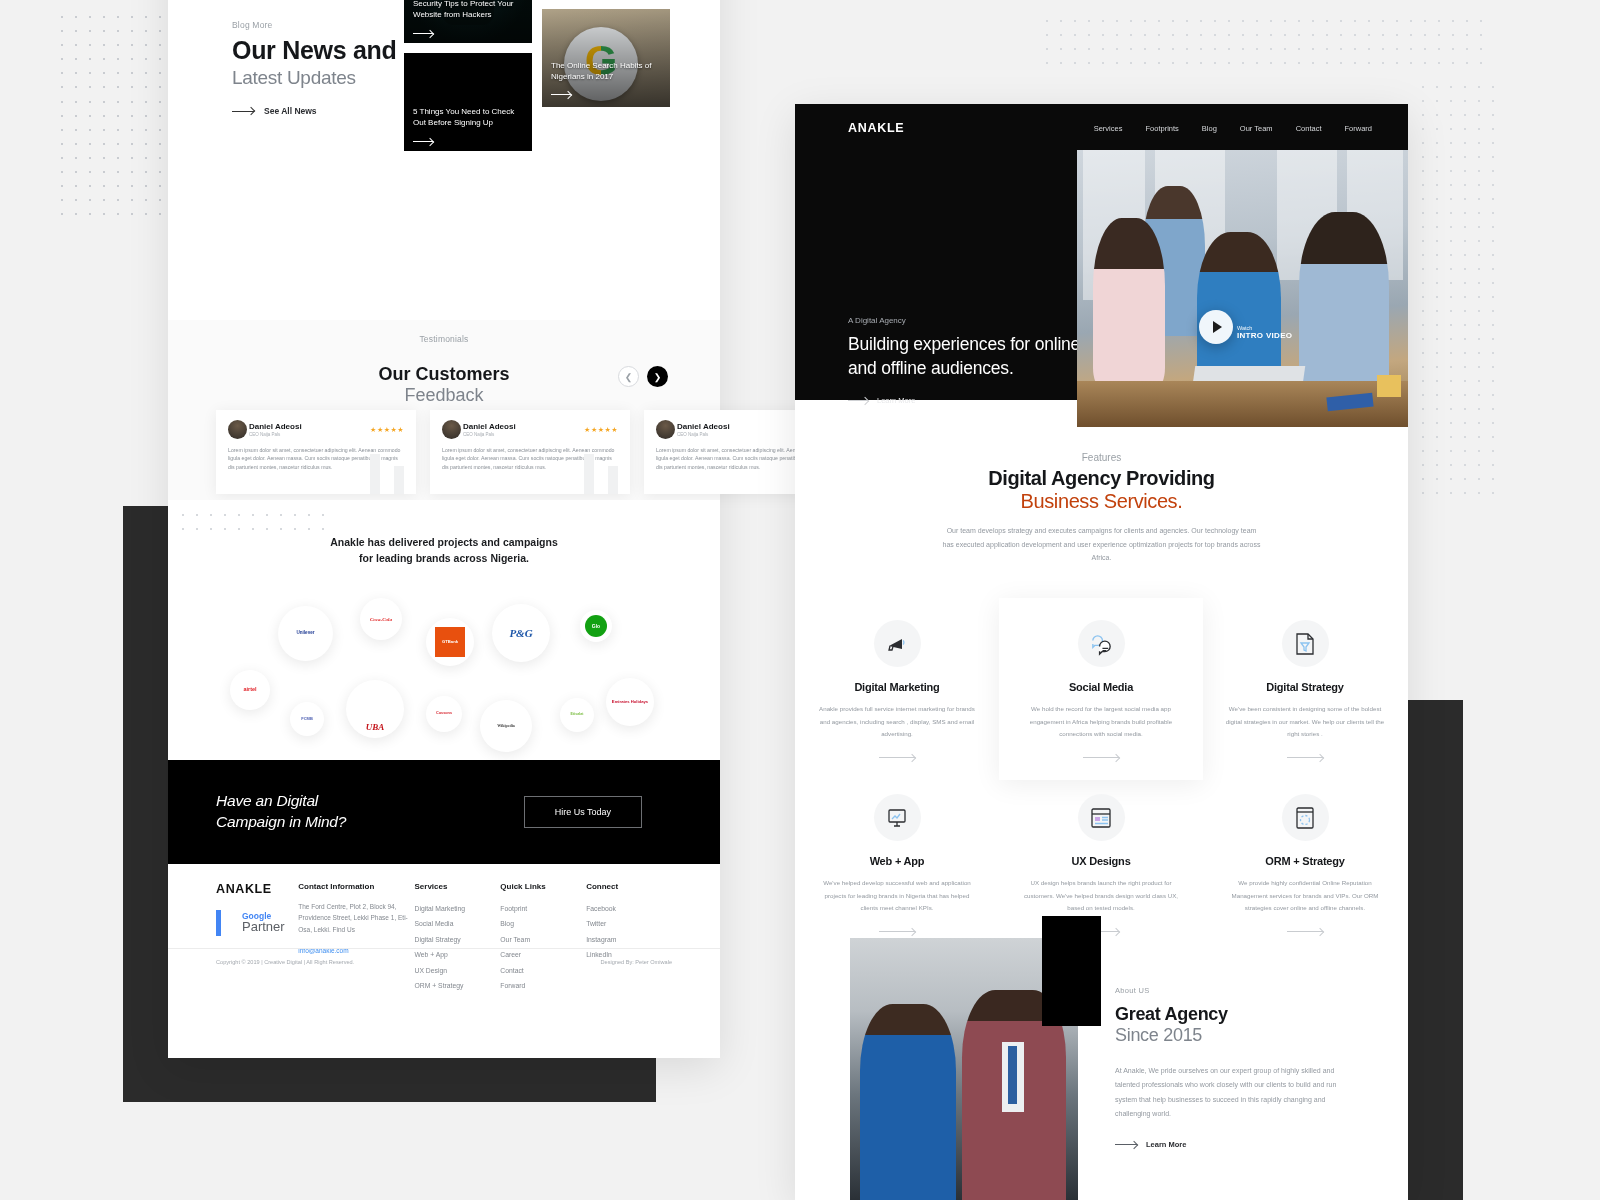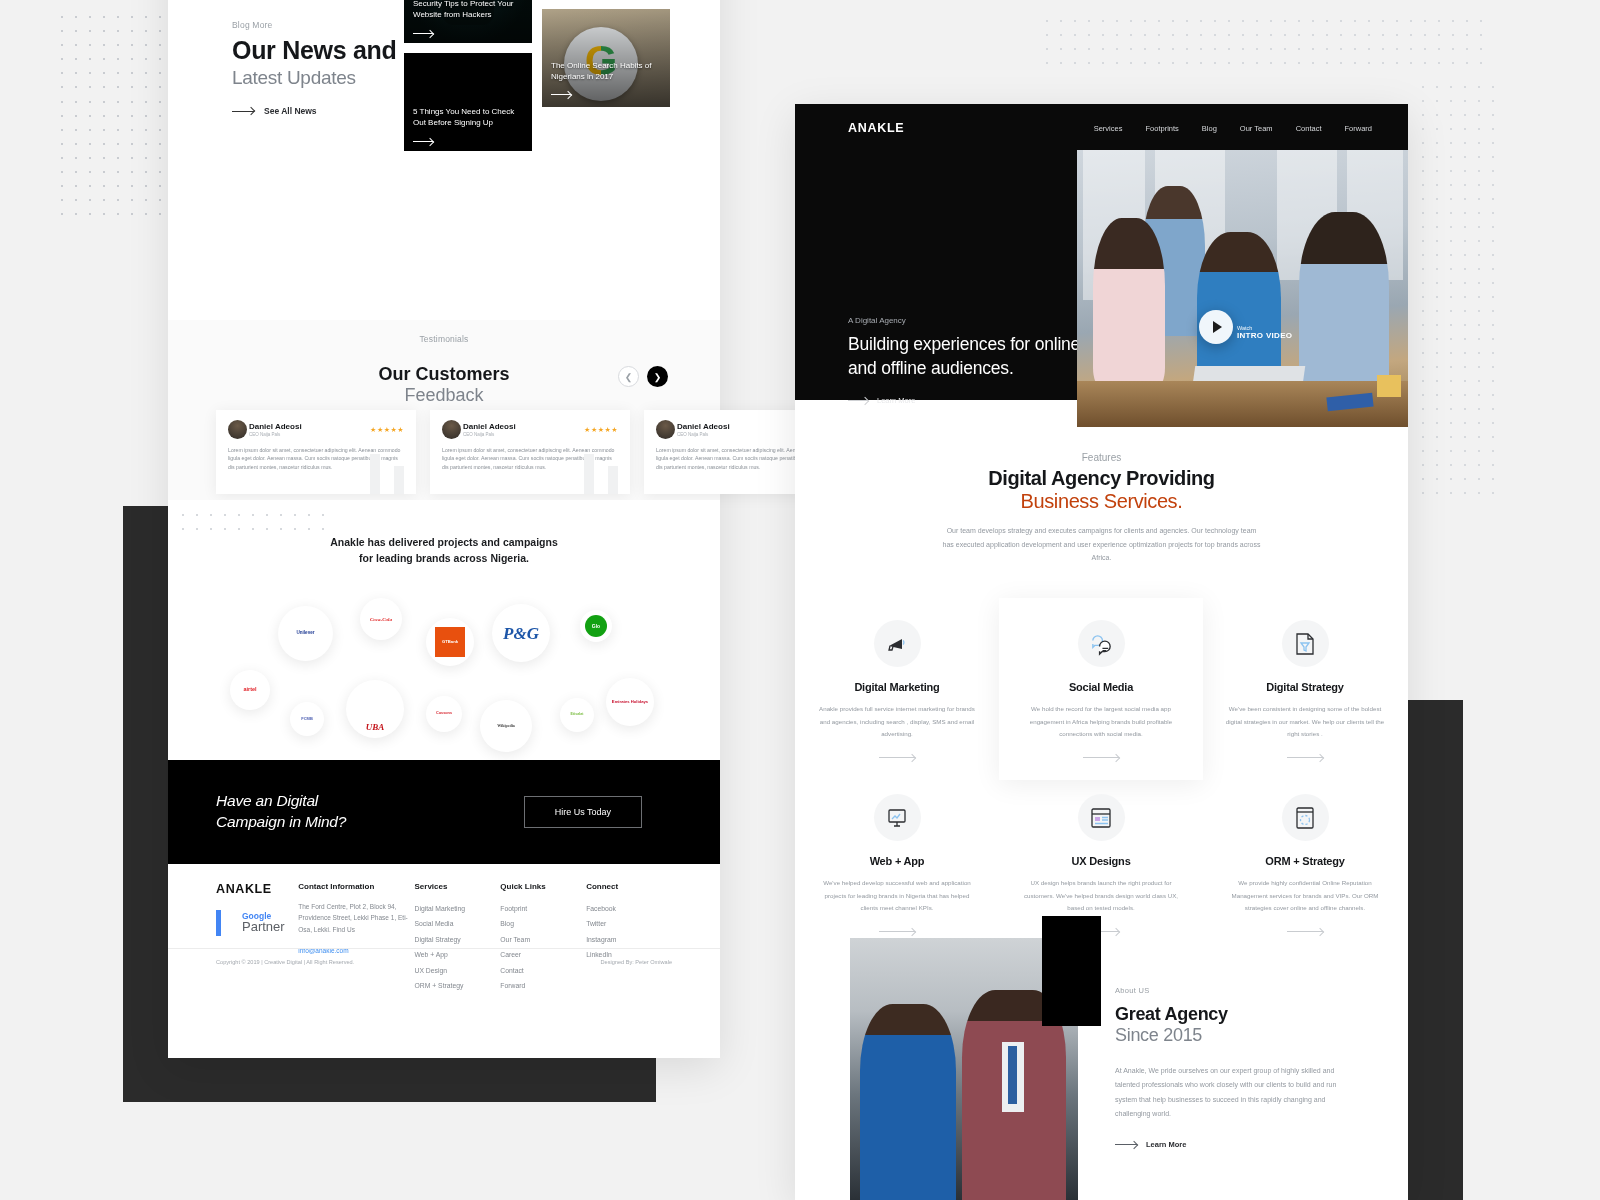--- a/index.html
+++ b/index.html
@@ -329,21 +329,21 @@
       <div class="lcirc" style="left:110px;top:10px;width:55px;height:55px;">
         <div class="lg" style="color:#1f3b94;font-size:4.6px;">Unilever</div>
       </div>
       <div class="lcirc" style="left:192px;top:2px;width:42px;height:42px;">
         <div class="lg" style="color:#e02020;font-family:'Liberation Serif',serif;font-style:italic;font-size:5px;">Coca-Cola</div>
       </div>
       <div class="lcirc" style="left:258px;top:22px;width:48px;height:48px;">
         <div class="lg" style="background:#e8500e;color:#fff;width:30px;height:30px;display:flex;align-items:center;justify-content:center;font-size:4.2px;">GTBank</div>
       </div>
       <div class="lcirc" style="left:324px;top:8px;width:58px;height:58px;">
-        <div class="lg" style="color:#1d56a8;font-family:'Liberation Serif',serif;font-style:italic;font-size:17px;">P&amp;G</div>
+        <div class="lg" style="color:#1d56a8;font-family:'Liberation Serif',serif;font-style:italic;font-size:11px;">P&amp;G</div>
       </div>
       <div class="lcirc" style="left:412px;top:14px;width:32px;height:32px;">
         <div class="lg" style="background:#12a112;color:#fff;width:22px;height:22px;border-radius:50%;display:flex;align-items:center;justify-content:center;font-size:5px;">Glo</div>
       </div>
       <div class="lcirc" style="left:62px;top:74px;width:40px;height:40px;">
         <div class="lg" style="color:#e01f26;font-size:5.5px;">airtel</div>
       </div>
       <div class="lcirc" style="left:122px;top:106px;width:34px;height:34px;">
         <div class="lg" style="color:#4b5db1;font-size:4px;">FCMB</div>
       </div>

